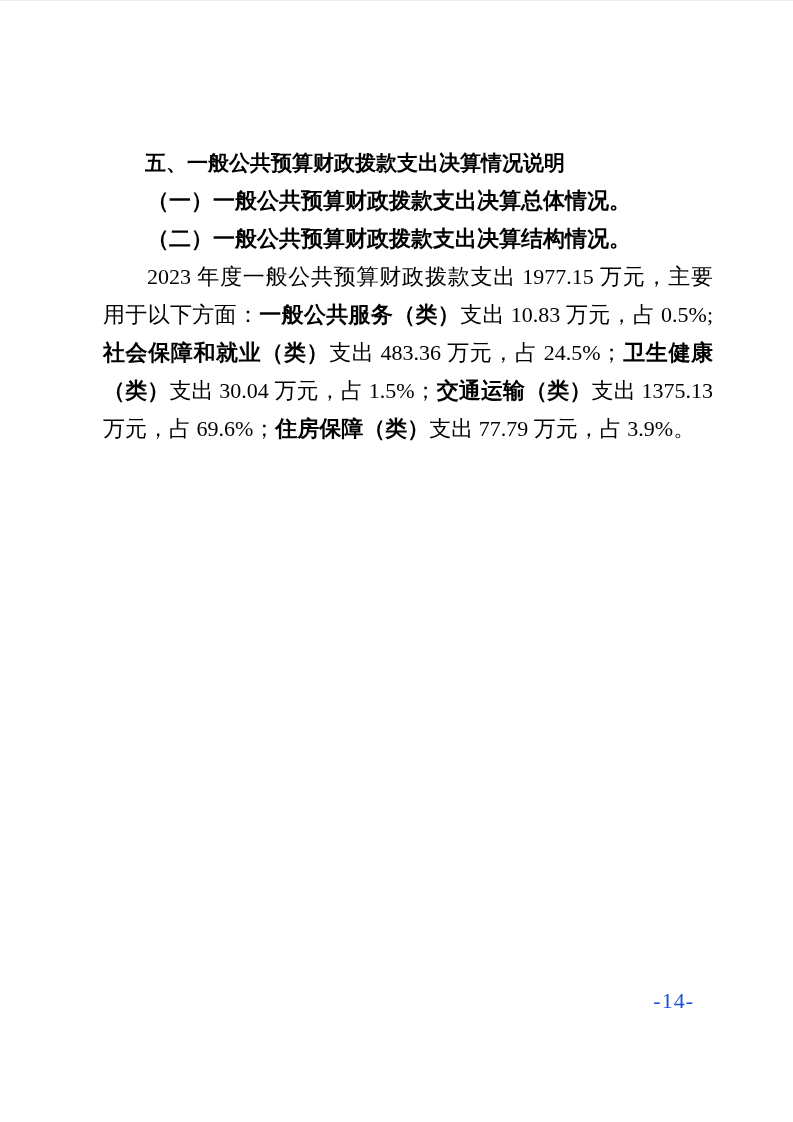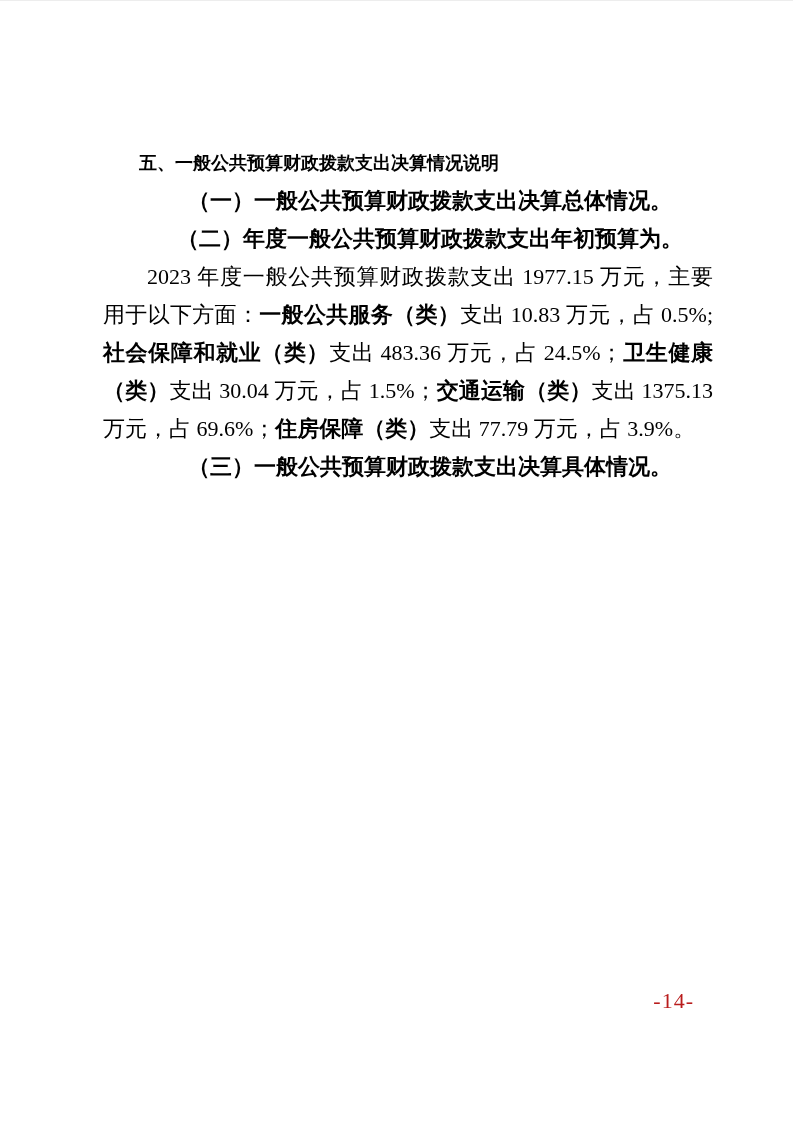--- a/index.html
+++ b/index.html
@@ -28,46 +28,45 @@
     text-align: justify;
   }
   .block {
     margin: 0;
     padding: 0;
     text-indent: 2em;
   }
   .block.title {
     font-family: "Liberation Sans", "DejaVu Sans", sans-serif;
     font-weight: 700;
-    font-size: 18px;
+    font-size: 21px;
     text-align: left;
   }
   .block.heading {
     font-weight: 700;
-    text-align: center;
+    text-align: left;
   }
   .run-bold {
     font-weight: 700;
   }
   .page-number {
     position: absolute;
     top: 987px;
     right: 99px;
     font-family: "Liberation Serif", "DejaVu Serif", serif;
     font-size: 22px;
     line-height: 26px;
-    color: #b91c1c;
+    color: #1d4ed8;
     letter-spacing: 1px;
   }
 </style>
 </head>
 <body>
 
 <div class="page" style="background: rgb(255, 255, 255);">
   <div class="content" style="color: rgb(0, 0, 0);">
       <p class="block title"><span class="run-bold">五、一般公共预算财政拨款支出决算情况说明</span></p>
       <p class="block heading"><span class="run-bold">（一）一般公共预算财政拨款支出决算总体情况。</span></p>
-      <p class="block heading"><span class="run-bold">（二）年度一般公共预算财政拨款支出年初预算为。</span></p>
+      <p class="block heading"><span class="run-bold">（二）一般公共预算财政拨款支出决算结构情况。</span></p>
       <p class="block para"><span>2023 年度一般公共预算财政拨款支出 1977.15 万元，主要用于以下方面：</span><span class="run-bold">一般公共服务（类）</span><span>支出 10.83 万元，占 0.5%;</span><span class="run-bold">社会保障和就业（类）</span><span>支出 483.36 万元，占 24.5%；</span><span class="run-bold">卫生健康（类）</span><span>支出 30.04 万元，占 1.5%；</span><span class="run-bold">交通运输（类）</span><span>支出 1375.13 万元，占 69.6%；</span><span class="run-bold">住房保障（类）</span><span>支出 77.79 万元，占 3.9%。</span></p>
-      <p class="block heading"><span class="run-bold">（三）一般公共预算财政拨款支出决算具体情况。</span></p>
     </div>
   <div class="page-number">-14-</div>
 </div>
 
 </body></html>

